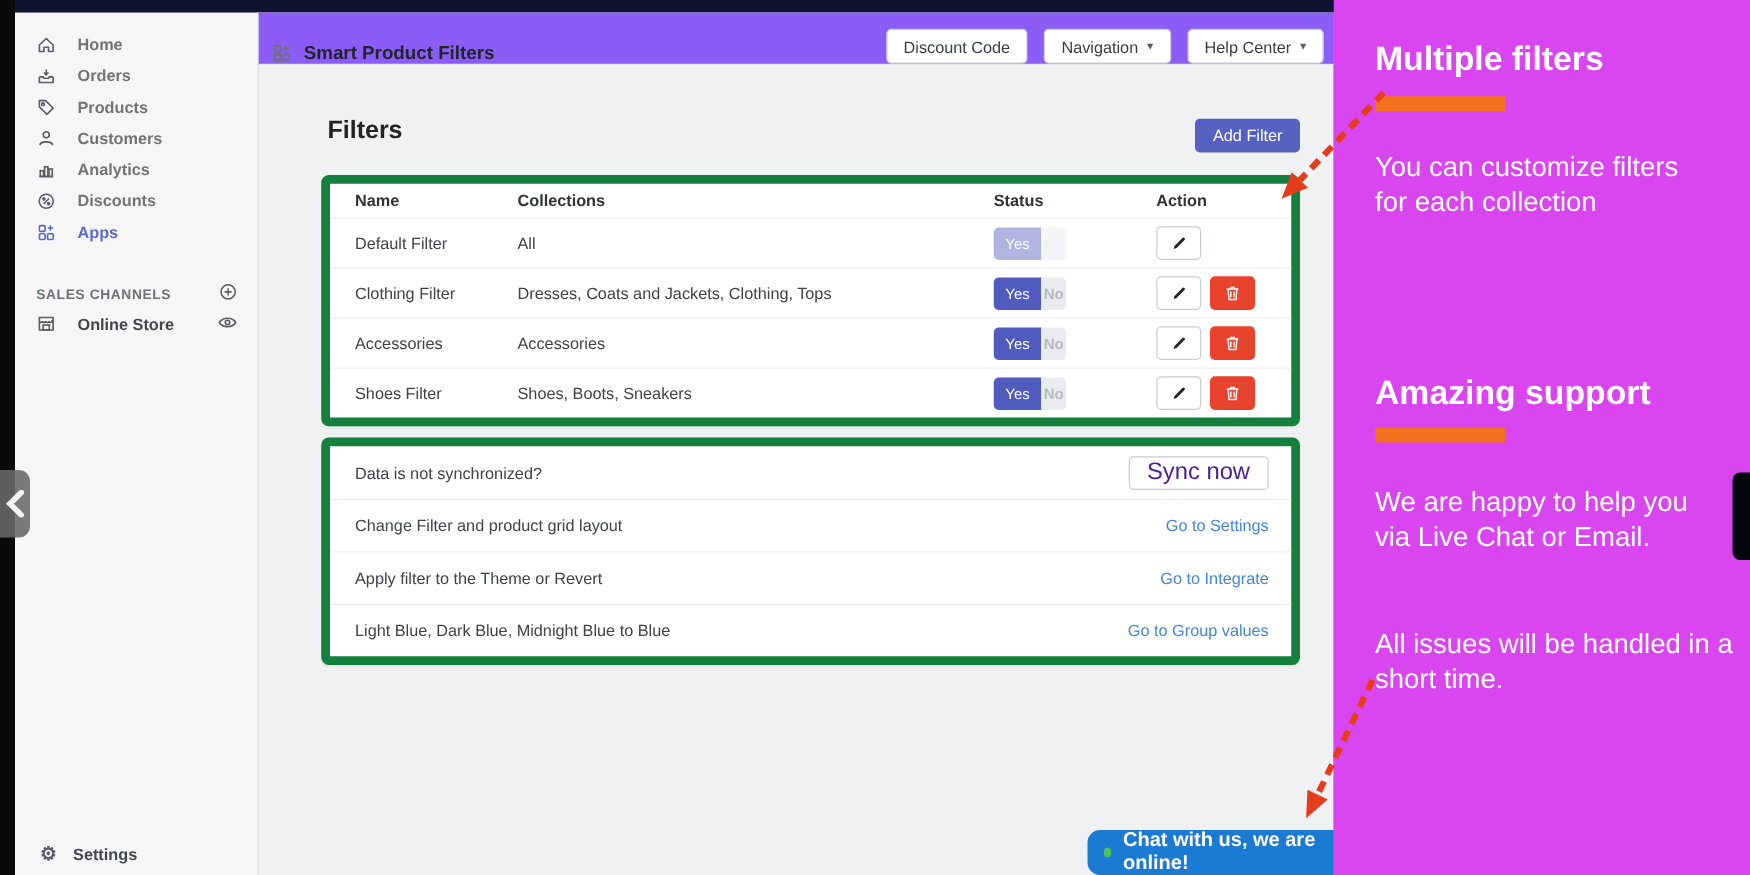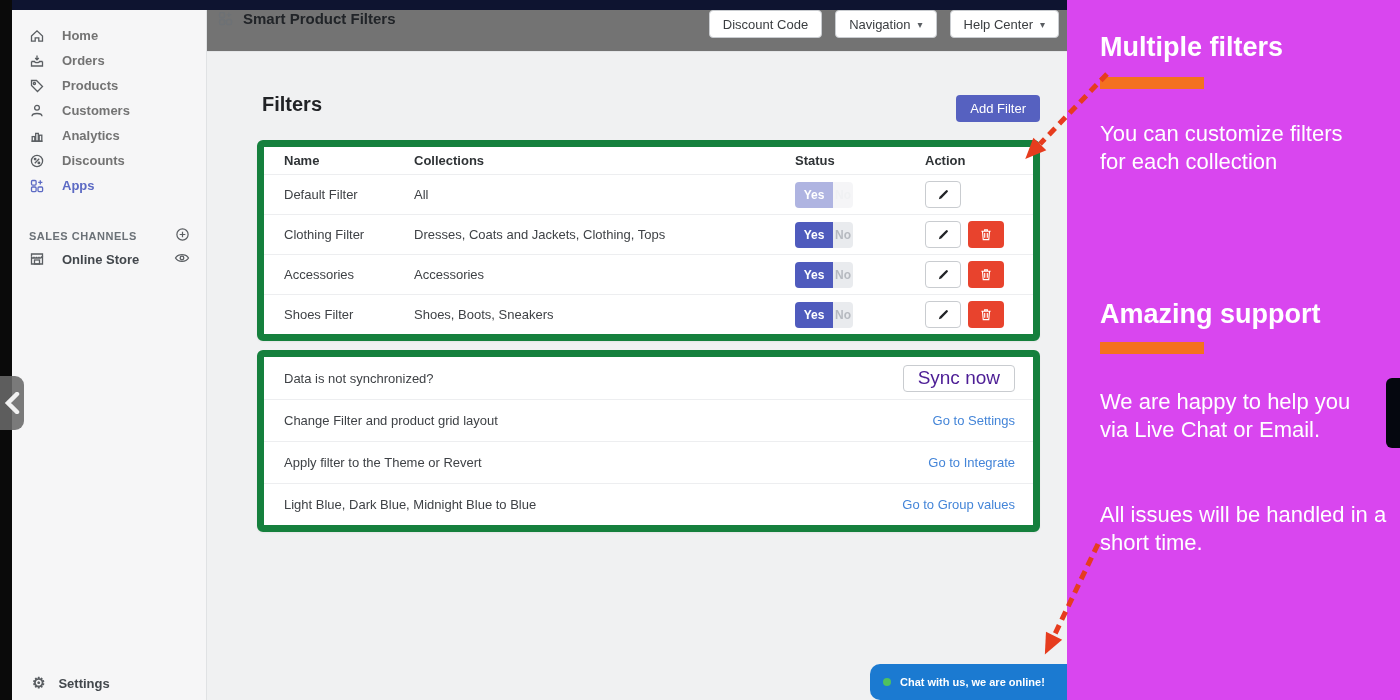--- a/index.html
+++ b/index.html
@@ -25,22 +25,22 @@
               font-size:13px; font-weight:700; color:#42474c; }
   .sb-store .ico { width:18px; height:16px; margin-right:15px; display:flex; align-items:center; }
   .sb-store svg { stroke:#5a5e62; fill:none; stroke-width:1.3; }
   .sb-store .lbl { flex:1; }
   .sb-settings { position:absolute; left:0; bottom:4px; display:flex; align-items:center;
                  padding-left:20px; height:26px; font-size:13px; font-weight:700; color:#42474c; }
   .gear { font-size:15px; color:#5a5e62; margin-right:13px; }
 
   
   .main { position:absolute; left:207px; top:10px; width:860px; height:690px; background:#f0f1f2; }
-  .main-header { position:absolute; left:0; top:0; width:860px; height:42px; background:#737373;
-                 border-bottom:1px solid #e4e6e8; display:flex; align-items:flex-start; padding:0 8px 0 10px; }
+  .main-header { position:absolute; left:0; top:0; width:860px; height:42px; background:#8b5cf6;
+                 border-bottom:1px solid #e4e6e8; display:flex; align-items:flex-end; padding:0 8px 0 10px; }
   .mh-title { display:flex; align-items:center; font-size:15px; font-weight:700; color:#212428; }
   .mh-title svg { stroke:#6d7175; fill:none; stroke-width:1.3; margin-right:9px; }
   .mh-buttons { margin-left:auto; display:flex; gap:13px; }
   .hbtn { height:28px; background:#fff; border:1px solid #c9ccd0; border-radius:4px;
           font-size:13px; color:#3a3d40; display:flex; align-items:center; padding:0 13px; cursor:pointer; }
   .hbtn .caret { font-size:10px; margin-left:7px; color:#5a5e62; }
 
   .page-title { position:absolute; left:55px; top:83px; font-size:20px; font-weight:700; color:#212326; }
   .add-btn { position:absolute; right:27px; top:85px; height:27px; padding:0 14px;
              background:#5661c0; color:#fff; border:none; border-radius:4px; font-size:13px;
@@ -53,40 +53,40 @@
 
   .trow { display:flex; align-items:center; height:40px; border-top:1px solid #edeef0; font-size:13px; color:#3f4246; }
   .thead { height:27px; border-top:none; font-weight:700; color:#2f3336; }
   .c-name { width:150px; padding-left:20px; }
   .c-coll { flex:1; }
   .c-status { width:130px; }
   .c-action { width:108px; display:flex; align-items:center; }
 
   .toggle { display:inline-flex; }
   .tg-yes { width:38px; height:26px; background:#4f5bbd; color:#fff; border-radius:4px 0 0 4px;
-            font-size:12px; font-weight:700; display:flex; align-items:center; justify-content:center; cursor:pointer; }
+            font-size:12px; font-weight:400; display:flex; align-items:center; justify-content:center; cursor:pointer; }
   .tg-no  { width:20px; height:26px; background:#e9ebee; color:#b6bac0; border-radius:0 4px 4px 0;
             font-size:12px; font-weight:700; display:flex; align-items:center; justify-content:center; cursor:pointer; }
   .faded { opacity:.45; }
   .abtn { width:36px; height:27px; border-radius:4px; display:flex; align-items:center; justify-content:center; cursor:pointer; }
   .btn-edit { background:#fff; border:1px solid #c9ccd0; }
   .btn-del  { background:#e8432d; border:none; margin-left:7px; }
 
   .srow { display:flex; align-items:center; height:42px; border-top:1px solid #edeef0;
           font-size:13px; color:#3f4246; padding:0 18px 0 20px; }
   .srow:first-child { border-top:none; }
   .srow .lbl { flex:1; }
   .sync-btn { height:27px; background:#fff; border:1px solid #c9ccd0; border-radius:4px;
               font-size:19px; color:#4c1d95; padding:0 14px; cursor:pointer; }
   .golink { font-size:13px; color:#4485d8; cursor:pointer; text-decoration:none; }
 
   
   .chat { position:absolute; left:870px; top:664px; width:197px; height:36px; background:#1b7ad1;
           border-radius:10px 0 0 10px; display:flex; align-items:center; padding-left:13px;
-          color:#fff; font-weight:700; font-size:11px; z-index:6; cursor:pointer; }
+          color:#fff; font-weight:700; font-size:16px; z-index:6; cursor:pointer; }
   .chat .dot { width:8px; height:8px; border-radius:50%; background:#4fc15f; margin-right:9px; }
 
   
   .promo { position:absolute; left:1067px; top:0; width:333px; height:700px; background:#d946ef; color:#fff; }
   .promo h2 { position:absolute; left:33px; font-size:27px; font-weight:600; white-space:nowrap; }
   .pbar { position:absolute; left:33px; width:104px; height:12px; background:#f4711f; }
   .promo p { position:absolute; left:33px; font-size:22px; line-height:1.28; font-weight:400; }
 
   
   .arrow-svg { position:absolute; z-index:50; pointer-events:none; }

